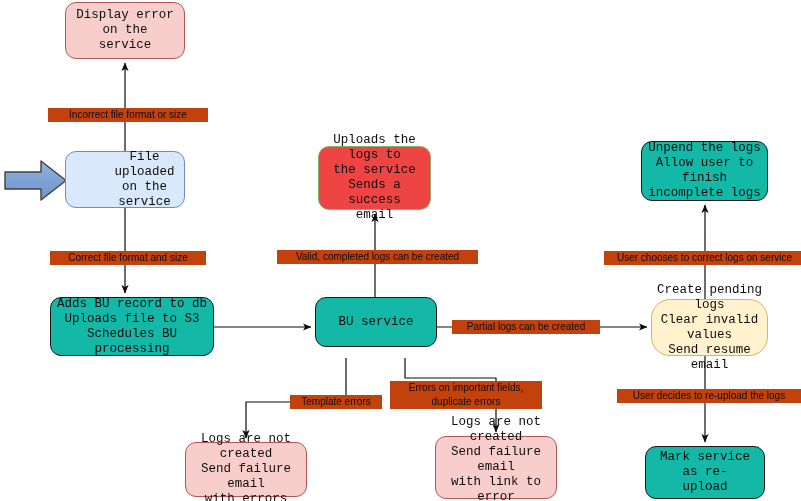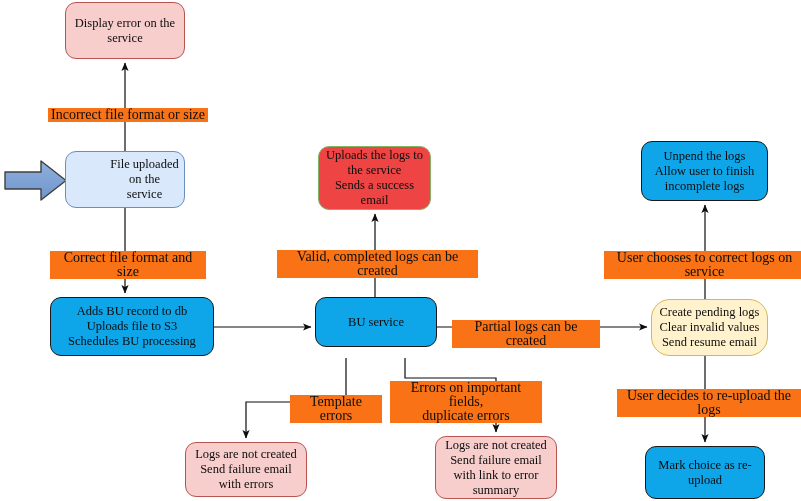--- a/index.html
+++ b/index.html
@@ -31,37 +31,37 @@
     box-sizing: border-box;
     border: 1px solid #1a1a1a;
     border-radius: 11px;
     display: flex;
     align-items: center;
     justify-content: center;
     text-align: center;
     font-size: 12.5px;
     line-height: 15px;
     color: #0d0d0d;
-    font-family: Liberation Serif, serif;
+    font-family: Liberation Mono, monospace;
     white-space: pre-line;
     padding: 2px 4px;
   }
   .fill-pink   { background: #f8cecc; border-color: #b85450; }
   .fill-blue   { background: #dae8fc; border-color: #6c8ebf; padding-left: 43px; }
   .fill-green  { background: #ef4444; border-color: #82b366; }
   .fill-yellow { background: #fff2cc; border-color: #d6b656; border-radius: 19px; }
-  .fill-white  { background: #0ea5e9; border-color: #1a1a1a; }
+  .fill-white  { background: #14b8a6; border-color: #1a1a1a; }
 
   .edge-label {
     position: absolute;
-    font-size: 14px;
+    font-size: 10px;
     line-height: 14px;
     color: #0d0d0d;
-    font-family: Liberation Serif, serif;
-    background: #f97316;
+    font-family: Liberation Sans, sans-serif;
+    background: #c2410c;
     text-align: center;
     white-space: pre-line;
     padding: 0 2px;
   }
   .arrow-shape {
     position: absolute;
   }
 </style>
 </head>
 <body>
@@ -131,21 +131,21 @@
 
   <div class="node fill-pink" style="left:185px; top:442px; width:122px; height:55px;">Logs are not created
 Send failure email
 with errors</div>
 
   <div class="node fill-pink" style="left:435px; top:436px; width:122px; height:63px;">Logs are not created
 Send failure email
 with link to error
 summary</div>
 
-  <div class="node fill-white" style="left:645px; top:446px; width:120px; height:53px;">Mark choice as re-
+  <div class="node fill-white" style="left:645px; top:446px; width:120px; height:53px;">Mark service as re-
 upload</div>
 
   <div class="edge-label" style="left:48px; top:108px; width:156px;">Incorrect file format or size</div>
 
   <div class="edge-label" style="left:50px; top:251px; width:152px;">Correct file format and size</div>
 
   <div class="edge-label" style="left:452px; top:320px; width:144px;">Partial logs can be created</div>
 
   <div class="edge-label" style="left:277px; top:250px; width:197px;">Valid, completed logs can be created</div>
 

